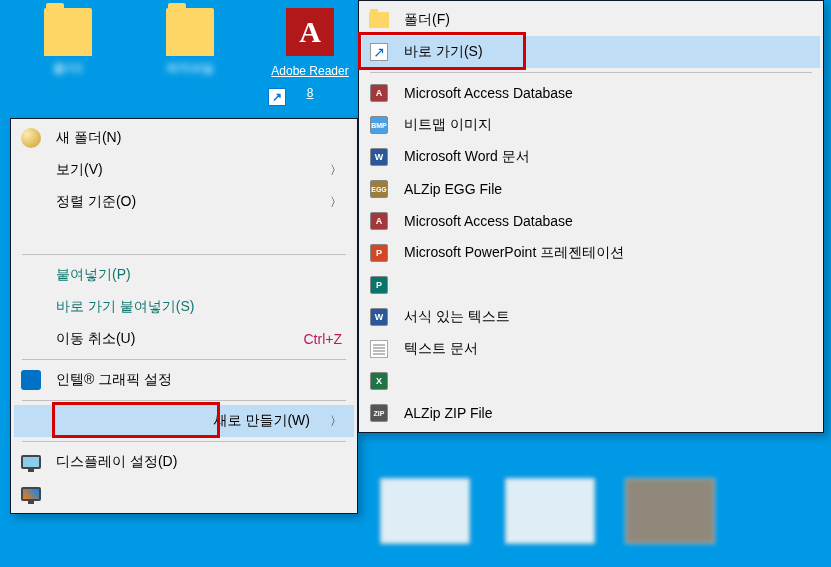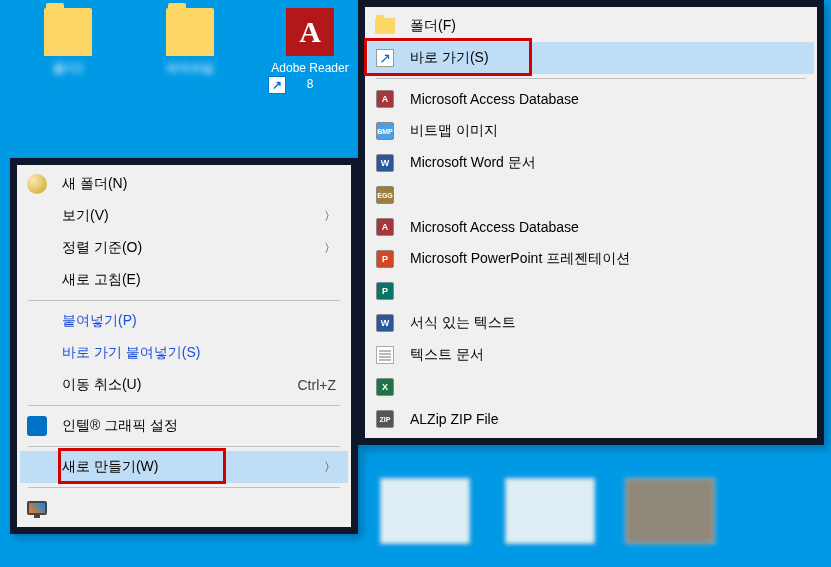--- a/index.html
+++ b/index.html
@@ -28,48 +28,48 @@
     }
     .folder-icon { background: #FDD665; border-radius: 2px 2px 0 0; position: relative; }
     .folder-icon::before { content:''; position:absolute; top:-5px; left:2px; width:18px; height:6px; background:#FDD665; border-radius:2px 2px 0 0;}
     .adobe-icon { background:#B2171A; display:flex;align-items:center;justify-content:center;color:white;font-weight:bold;font-size:30px;font-family:serif;}
     .adobe-icon .arrow-overlay {position:absolute;bottom:-2px;left:-2px;width:18px;height:18px;background:white;border:1px solid #0078d7;display:flex;align-items:center;justify-content:center;color:#0078d7;font-size:12px;}
     .blur-label { filter: blur(3px); color:white; }
     
     .context-menu {
       position: absolute;
       background: #f0f0f0;
-      border: 7px solid #0f172a;
+      border: 1px solid #0f172a;
       box-shadow: 4px 4px 8px rgba(0,0,0,0.25);
       padding: 3px;
     }
     .menu-item {
       display: flex;
       align-items: center;
       height: 32px;
       padding: 0 12px 0 6px;
       cursor: default;
       white-space: nowrap;
       position: relative;
     }
     .menu-item.hover, .menu-item.selected { background: #c0ddf6; }
-    .menu-item.disabled { color: #1d4ed8; }
+    .menu-item.disabled { color: #0f766e; }
     .menu-icon {
       width: 22px;
       height: 22px;
       margin-right: 14px;
       display: flex;
       align-items: center;
       justify-content: center;
       font-size: 14px;
       position:relative;
       flex-shrink: 0;
     }
     .menu-label { flex: 1; }
-    .menu-shortcut { color: #404040; margin-left: 30px; }
+    .menu-shortcut { color: #be185d; margin-left: 30px; }
     .submenu-arrow { margin-left: auto; padding-left:20px; font-size: 12px; }
     .separator { height: 1px; background: #c0c0c0; margin: 4px 8px; }
     .red-highlight {
       position: absolute;
       border: 3px solid #d40000;
       pointer-events: none;
       z-index: 10;
     }
 
     
@@ -96,47 +96,46 @@
 </div>
 <div class="desktop-icon" style="top:8px;left:150px;">
   <div class="icon-image folder-icon"></div>
   <div class="blur-label">제작파일</div>
 </div>
 <div class="desktop-icon" style="top:8px;left:270px;">
   <div class="icon-image adobe-icon">
     <span>A</span>
     <span class="arrow-overlay">↗</span>
   </div>
-  <div style="line-height:16px;">Adobe Reader 8</div>
+  <div style="line-height:22px;text-decoration:underline;">Adobe Reader 8</div>
 </div>
 
 <div class="bg-window" style="top:478px;left:380px;width:90px;height:66px;"></div>
 <div class="bg-window" style="top:478px;left:505px;width:90px;height:66px;"></div>
 <div class="bg-window" style="top:478px;left:625px;width:90px;height:66px;background:#a08870;"></div>
 
-<div class="context-menu" style="top:118px;left:10px;width:348px;margin-top:40px;">
+<div class="context-menu" style="top:118px;left:10px;width:348px;">
   <div class="menu-item">
     <span class="menu-icon">
         <div class="bg-sphere"></div>
       </span>
     <span class="menu-label">새 폴더(N)</span>
   </div>
   <div class="menu-item">
     <span class="menu-icon"></span>
     <span class="menu-label">보기(V)</span>
     <span class="submenu-arrow">〉</span>
   </div>
   <div class="menu-item">
     <span class="menu-icon"></span>
     <span class="menu-label">정렬 기준(O)</span>
     <span class="submenu-arrow">〉</span>
   </div>
   <div class="menu-item">
     <span class="menu-icon"></span>
-    <span class="menu-label">새로 고침(E)</span>
   </div>
   <div class="separator"></div>
   <div class="menu-item disabled">
     <span class="menu-icon"></span>
     <span class="menu-label">붙여넣기(P)</span>
   </div>
   <div class="menu-item disabled">
     <span class="menu-icon"></span>
     <span class="menu-label">바로 가기 붙여넣기(S)</span>
   </div>
@@ -146,29 +145,35 @@
     <span class="menu-shortcut">Ctrl+Z</span>
   </div>
   <div class="separator"></div>
   <div class="menu-item">
     <span class="menu-icon">
         <div class="bg-intel"></div>
       </span>
     <span class="menu-label">인텔® 그래픽 설정</span>
   </div>
   <div class="separator"></div>
-  <div class="menu-item selected" style="position:relative;">
+  <div class="menu-item selected" style="position:relative;text-align:right;">
     <span class="menu-icon"></span>
     <span class="menu-label">새로 만들기(W)</span>
     <span class="submenu-arrow">〉</span>
     <div class="red-highlight" style="top:-3px;left:38px;width:168px;height:36px;"></div>
   </div>
   <div class="separator"></div>
   <div class="menu-item">
     <span class="menu-icon">
+        <div class="bg-monitor"></div>
+      </span>
+    <span class="menu-label">디스플레이 설정(D)</span>
+  </div>
+  <div class="menu-item">
+    <span class="menu-icon">
         <div class="bg-monitor" style="background:linear-gradient(45deg,#ff7a00,#0087ff);"></div>
       </span>
   </div>
 </div>
 
 <div class="context-menu" style="top:0;left:358px;width:466px;">
   <div class="menu-item">
     <span class="menu-icon">
         <div class="ico-folder"></div>
       </span>
@@ -197,20 +202,21 @@
   <div class="menu-item">
     <span class="menu-icon">
         <div class="ico-box bg-blue">W</div>
       </span>
     <span class="menu-label">Microsoft Word 문서</span>
   </div>
   <div class="menu-item">
     <span class="menu-icon">
         <div class="ico-box bg-egg" style="font-size:7px;">EGG</div>
       </span>
+    <span class="menu-label">ALZip EGG File</span>
   </div>
   <div class="menu-item">
     <span class="menu-icon">
         <div class="ico-box bg-brick">A</div>
       </span>
     <span class="menu-label">Microsoft Access Database</span>
   </div>
   <div class="menu-item">
     <span class="menu-icon">
         <div class="ico-box bg-orange">P</div>

